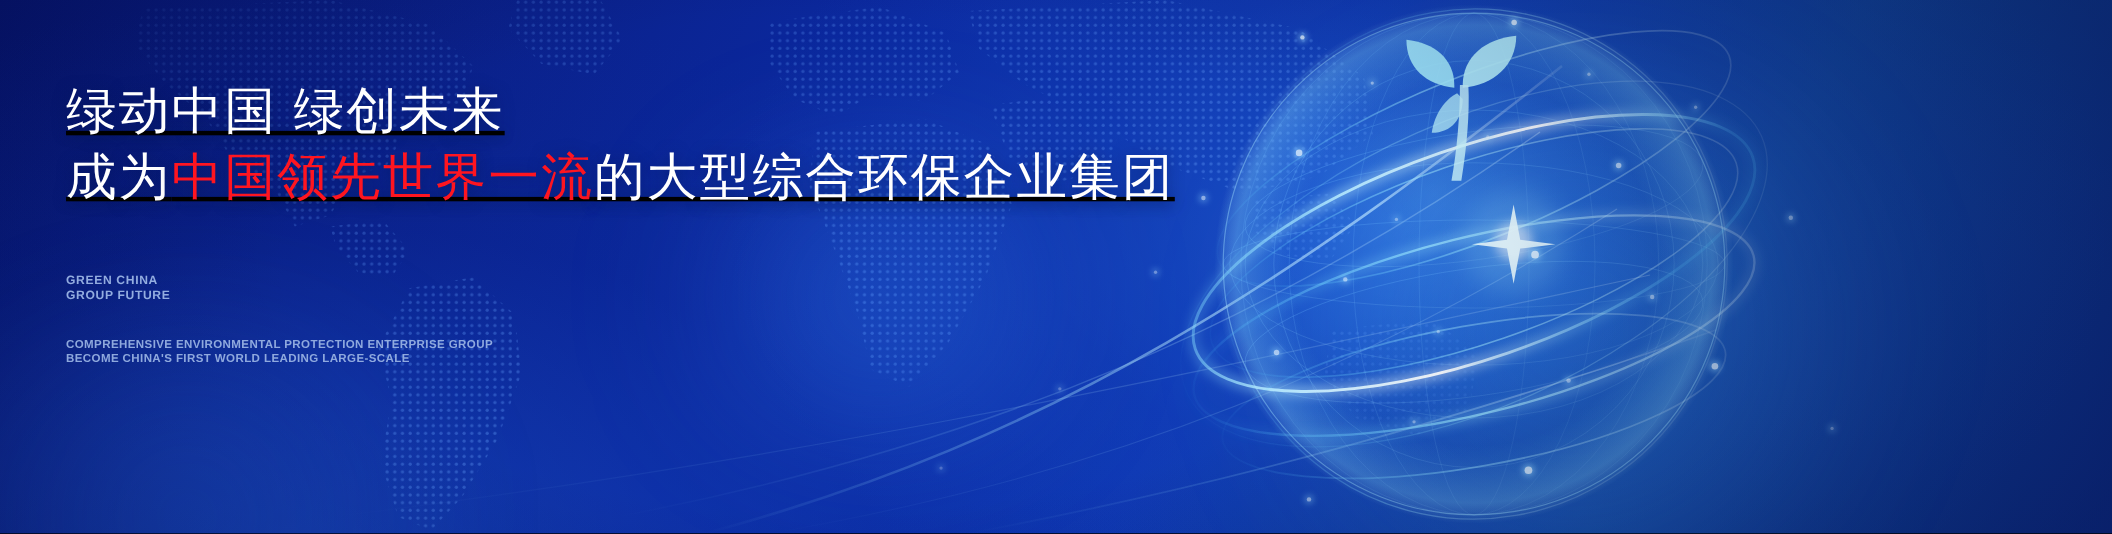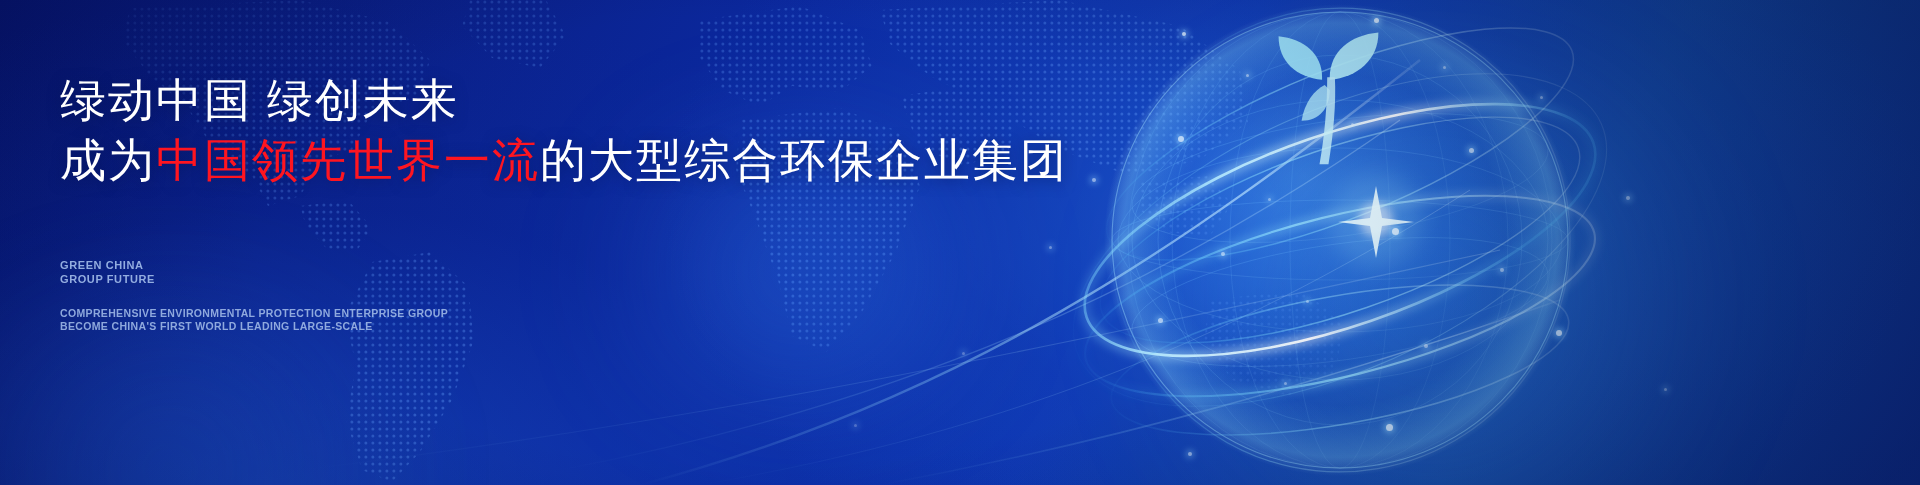--- a/index.html
+++ b/index.html
@@ -66,36 +66,37 @@
     border-radius:50%;
     background:#dff2ff;
     box-shadow:0 0 6px 2px rgba(150,215,255,0.75);
   }
 
   
   .copy{
     position:absolute;
     left:60px; top:72px;
     width:980px;
+    text-decoration:underline;
   }
   .head-line{
     color:#ffffff;
     font-size:46px;
     line-height:56px;
     letter-spacing:2px;
     white-space:nowrap;
     text-shadow:0 2px 14px rgba(0,20,80,0.55);
     font-weight:400;
   }
   .head-line-2{ margin-top:4px; }
   .hl-red{ color:#ff1520; }
 
   .sub-en{
     position:absolute;
-    left:60px; top:258px;
+    left:60px; top:248px;
     color:#9fb9e8;
     font-size:11px;
     font-weight:700;
     line-height:14px;
     letter-spacing:0.6px;
     opacity:0.92;
   }
   .desc-en{
     position:absolute;
     left:60px; top:307px;

